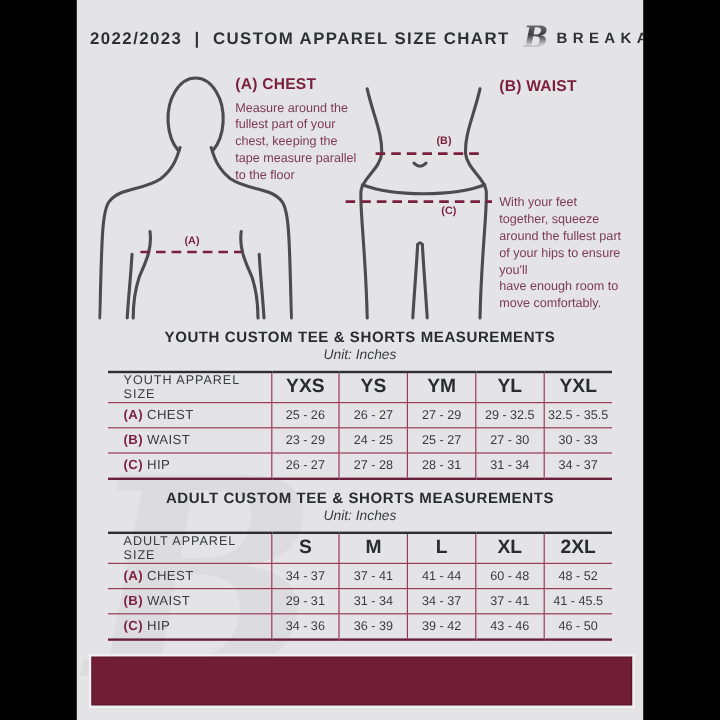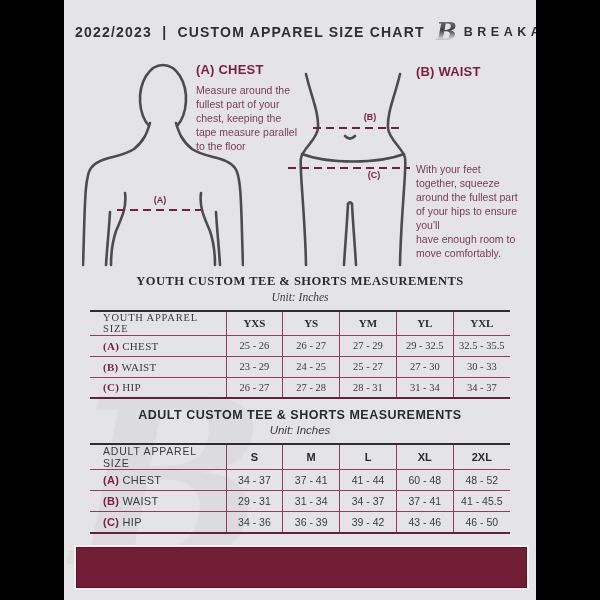--- a/index.html
+++ b/index.html
@@ -29,21 +29,21 @@
   .table-section { position:absolute; left:26px; width:420px; z-index:2; }
   .table-title { text-align:center; font-weight:700; font-size:12.5px; letter-spacing:0.5px; color:#2a2b2e; }
   .table-unit { text-align:center; font-style:italic; font-size:11.5px; color:#3a3b3e; margin-top:2px; }
   table { border-collapse:collapse; table-layout:fixed; width:420px; margin-top:7px; background:transparent; }
   col.c-label { width:136px; }
   col.c-size { width:56.8px; }
   th, td { border-left:1px solid #9a3b56; border-right:1px solid #9a3b56;
            border-top:1px solid #9a3b56; border-bottom:1px solid #9a3b56; background:transparent; }
   th:first-child, td:first-child { border-left:none; }
   th:last-child, td:last-child { border-right:none; }
-  thead th { border-top:2px solid #2e2e31; height:24px; font-weight:700; font-size:11px; color:#2a2b2e; text-align:center; }
+  thead th { border-top:2px solid #2e2e31; height:24px; font-weight:700; font-size:16px; color:#2a2b2e; text-align:center; }
   thead th.label-col { font-weight:400; font-size:10.5px; letter-spacing:0.8px; color:#3a3b3e; text-align:left; padding-left:13px; }
   tbody tr:last-child td { border-bottom:2px solid #6b2039; }
   tbody td { height:21px; font-size:10.5px; color:#3a3b3e; text-align:center; }
   tbody td.row-label { text-align:left; padding-left:13px; font-size:11px; letter-spacing:0.3px; }
   .row-key { font-weight:800; color:#7a1f3b; }
   .row-name { color:#3a3b3e; }
 
   
   .footer-bar { position:absolute; left:12px; top:547px; width:451px; height:41px; background:#721d36;
                 border:1px solid #5a1628; outline:2px solid #f0f0f2; z-index:2; }
@@ -122,21 +122,21 @@
     <div class="guide-block" style="left:352px; top:163px; width:116px;">
       <div class="guide-text">With your feet
 together, squeeze
 around the fullest part
 of your hips to ensure
 you'll
 have enough room to
 move comfortably.</div>
     </div>
 
-    <div class="table-section" style="top:274px;font-family:Liberation Serif, serif;">
+    <div class="table-section" style="top:274px;">
       <div class="table-title">YOUTH CUSTOM TEE &amp; SHORTS MEASUREMENTS</div>
       <div class="table-unit">Unit: Inches</div>
       <table>
         <colgroup>
             <col class="c-label">
             <col class="c-size">
             <col class="c-size">
             <col class="c-size">
             <col class="c-size">
             <col class="c-size">

